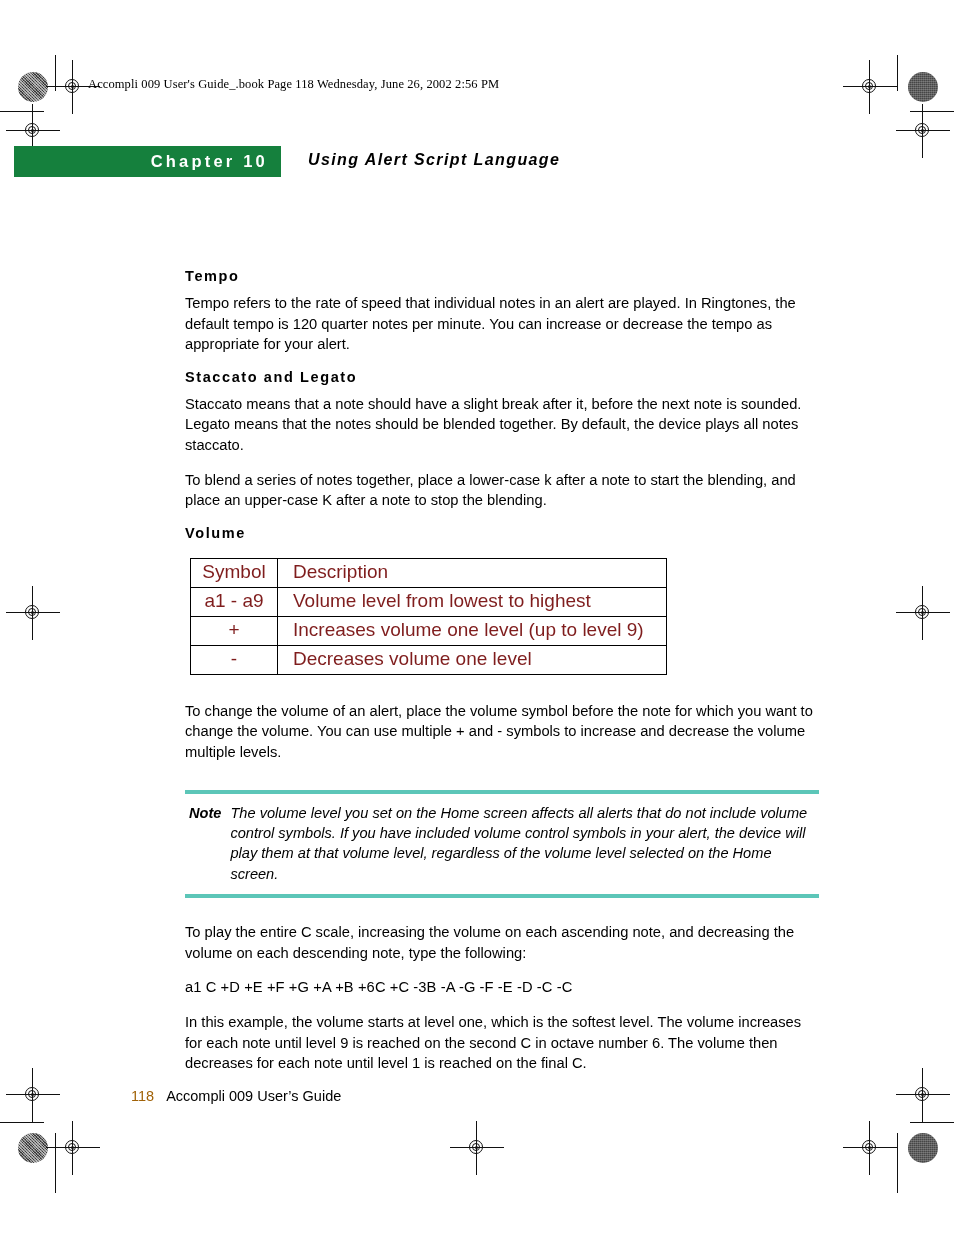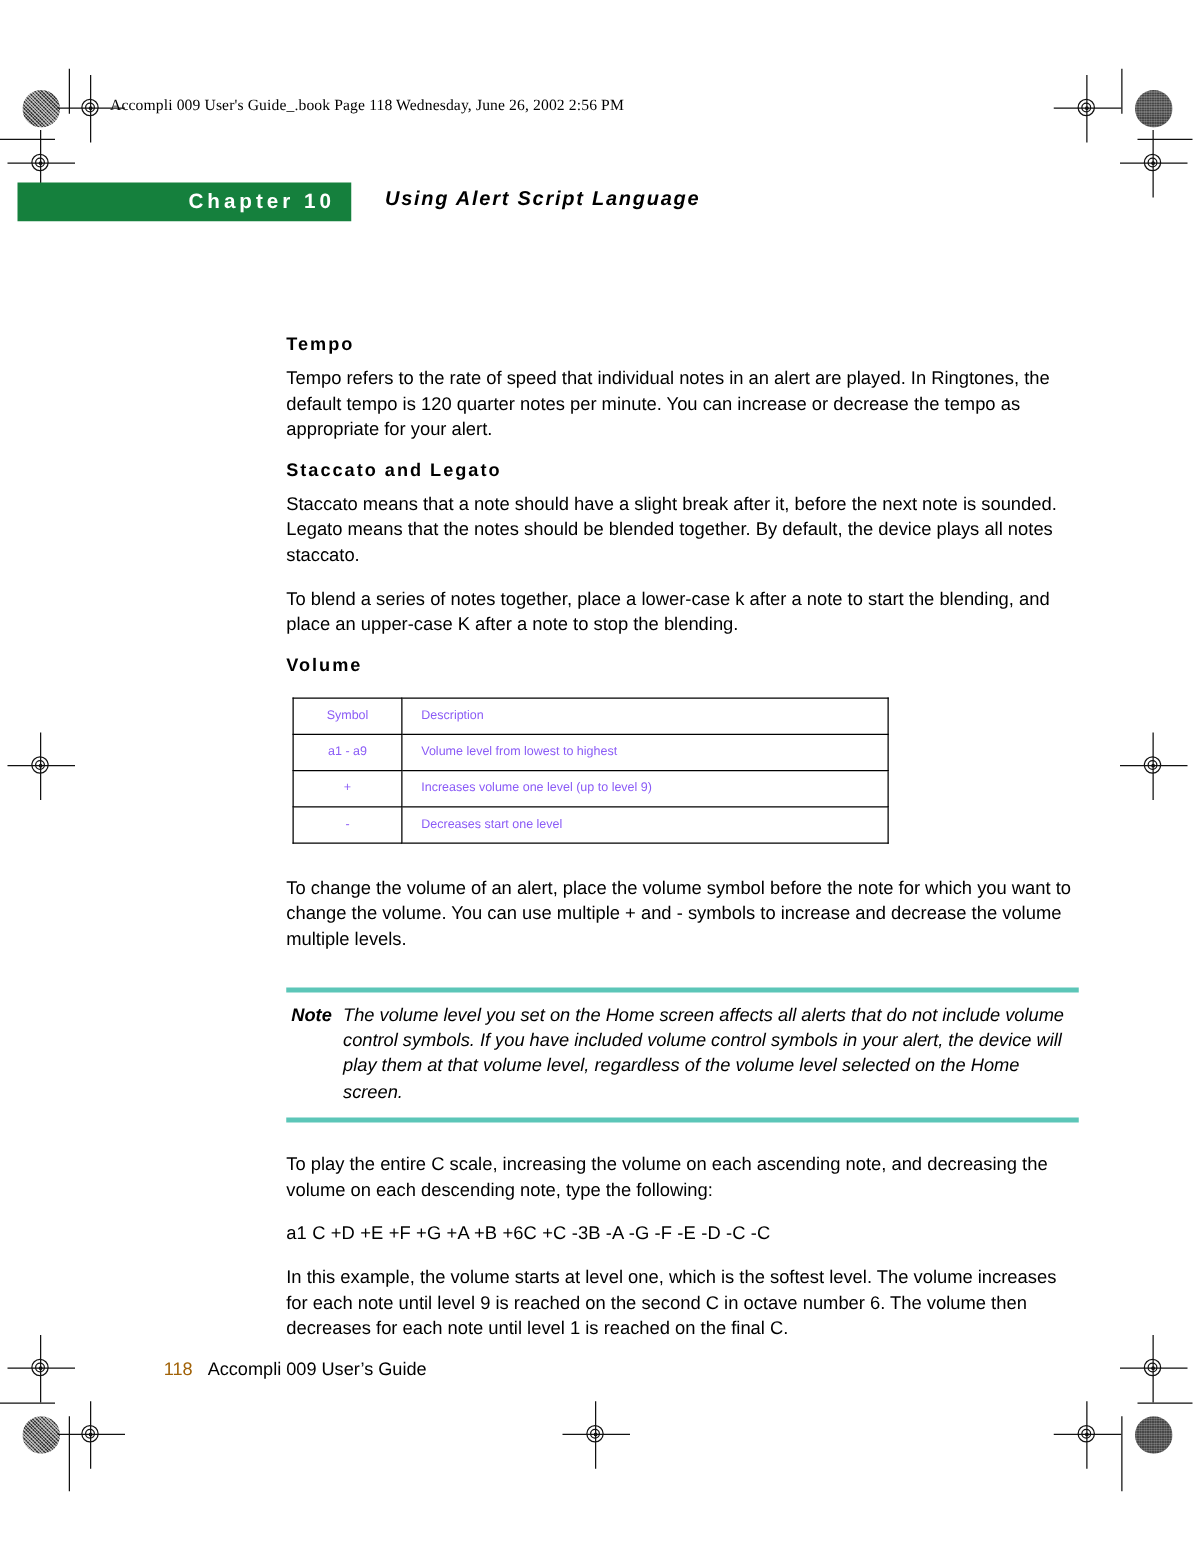--- a/index.html
+++ b/index.html
@@ -129,21 +129,20 @@
     white-space: nowrap;
     color: #000;
   }
 
   
   .content {
     position: absolute;
     left: 185px;
     top: 268px;
     width: 636px;
-    margin-left: 44px;
   }
 
   h2.section-head {
     font-size: 14.5px;
     font-weight: bold;
     letter-spacing: 1.6px;
     margin: 0 0 9px 0;
     color: #000;
   }
   .gap-before {
@@ -167,25 +166,25 @@
 
   
   table.volume-table {
     border-collapse: collapse;
     margin: 17px 0 0 5px;
     width: 477px;
     table-layout: fixed;
   }
   table.volume-table td {
     border: 1px solid #000;
-    font-size: 10px;
+    font-size: 19px;
     height: 25px;
     padding: 1px 0 2px 0;
     vertical-align: middle;
-    color: #8b5cf6;
+    color: #7f1d1d;
   }
   table.volume-table td.sym {
     width: 86px;
     text-align: center;
   }
   table.volume-table td.desc {
     text-align: left;
     padding-left: 15px;
   }
 
@@ -364,21 +363,21 @@
         <tr>
           <td class="sym">a1 - a9</td>
           <td class="desc">Volume level from lowest to highest</td>
         </tr>
         <tr>
           <td class="sym">+</td>
           <td class="desc">Increases volume one level (up to level 9)</td>
         </tr>
         <tr>
           <td class="sym">-</td>
-          <td class="desc">Decreases start one level</td>
+          <td class="desc">Decreases volume one level</td>
         </tr>
       </tbody>
     </table>
 
     <p class="body" style="margin-top:26px;">To change the volume of an alert, place the volume symbol before the note for which you want to change the volume. You can use multiple + and - symbols to increase and decrease the volume multiple levels.</p>
 
     <div class="note-box">
       <div class="note-rule"></div>
       <div class="note-body">
         <span class="note-label">Note</span>

